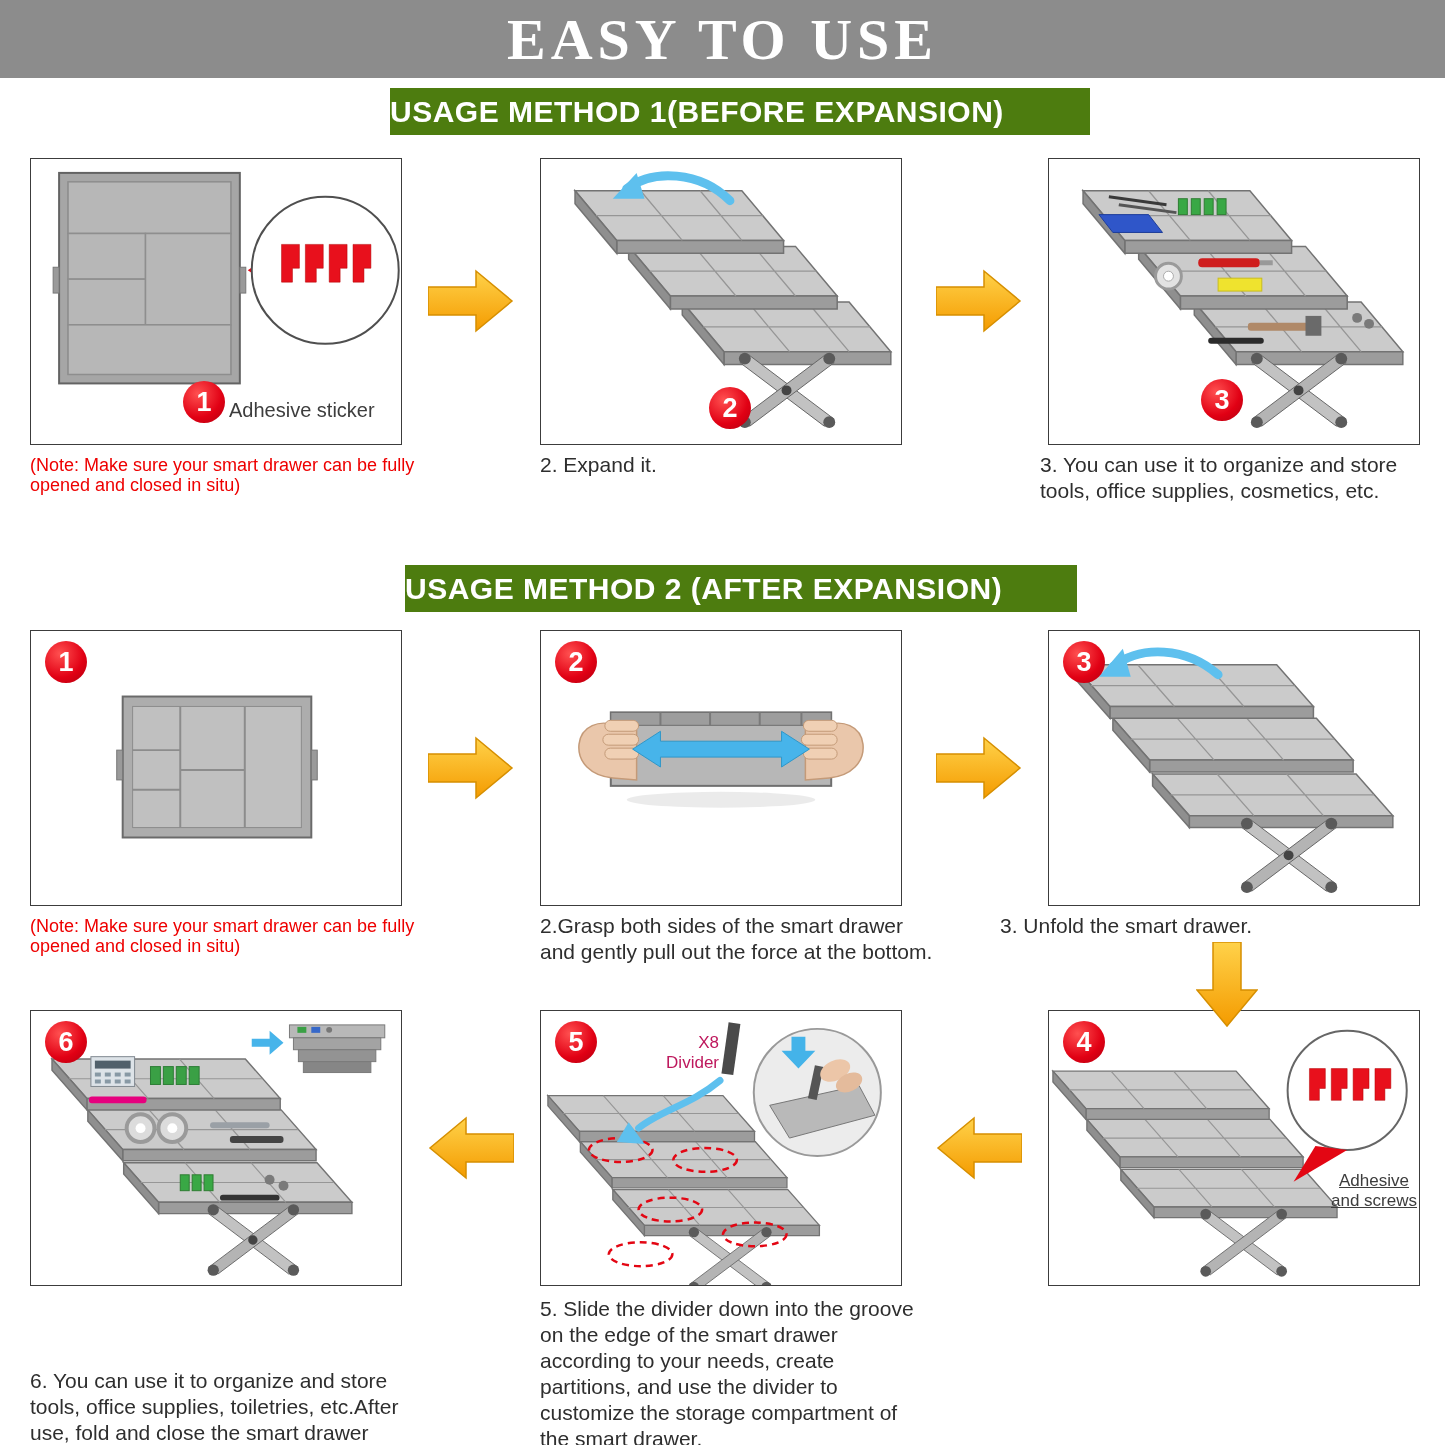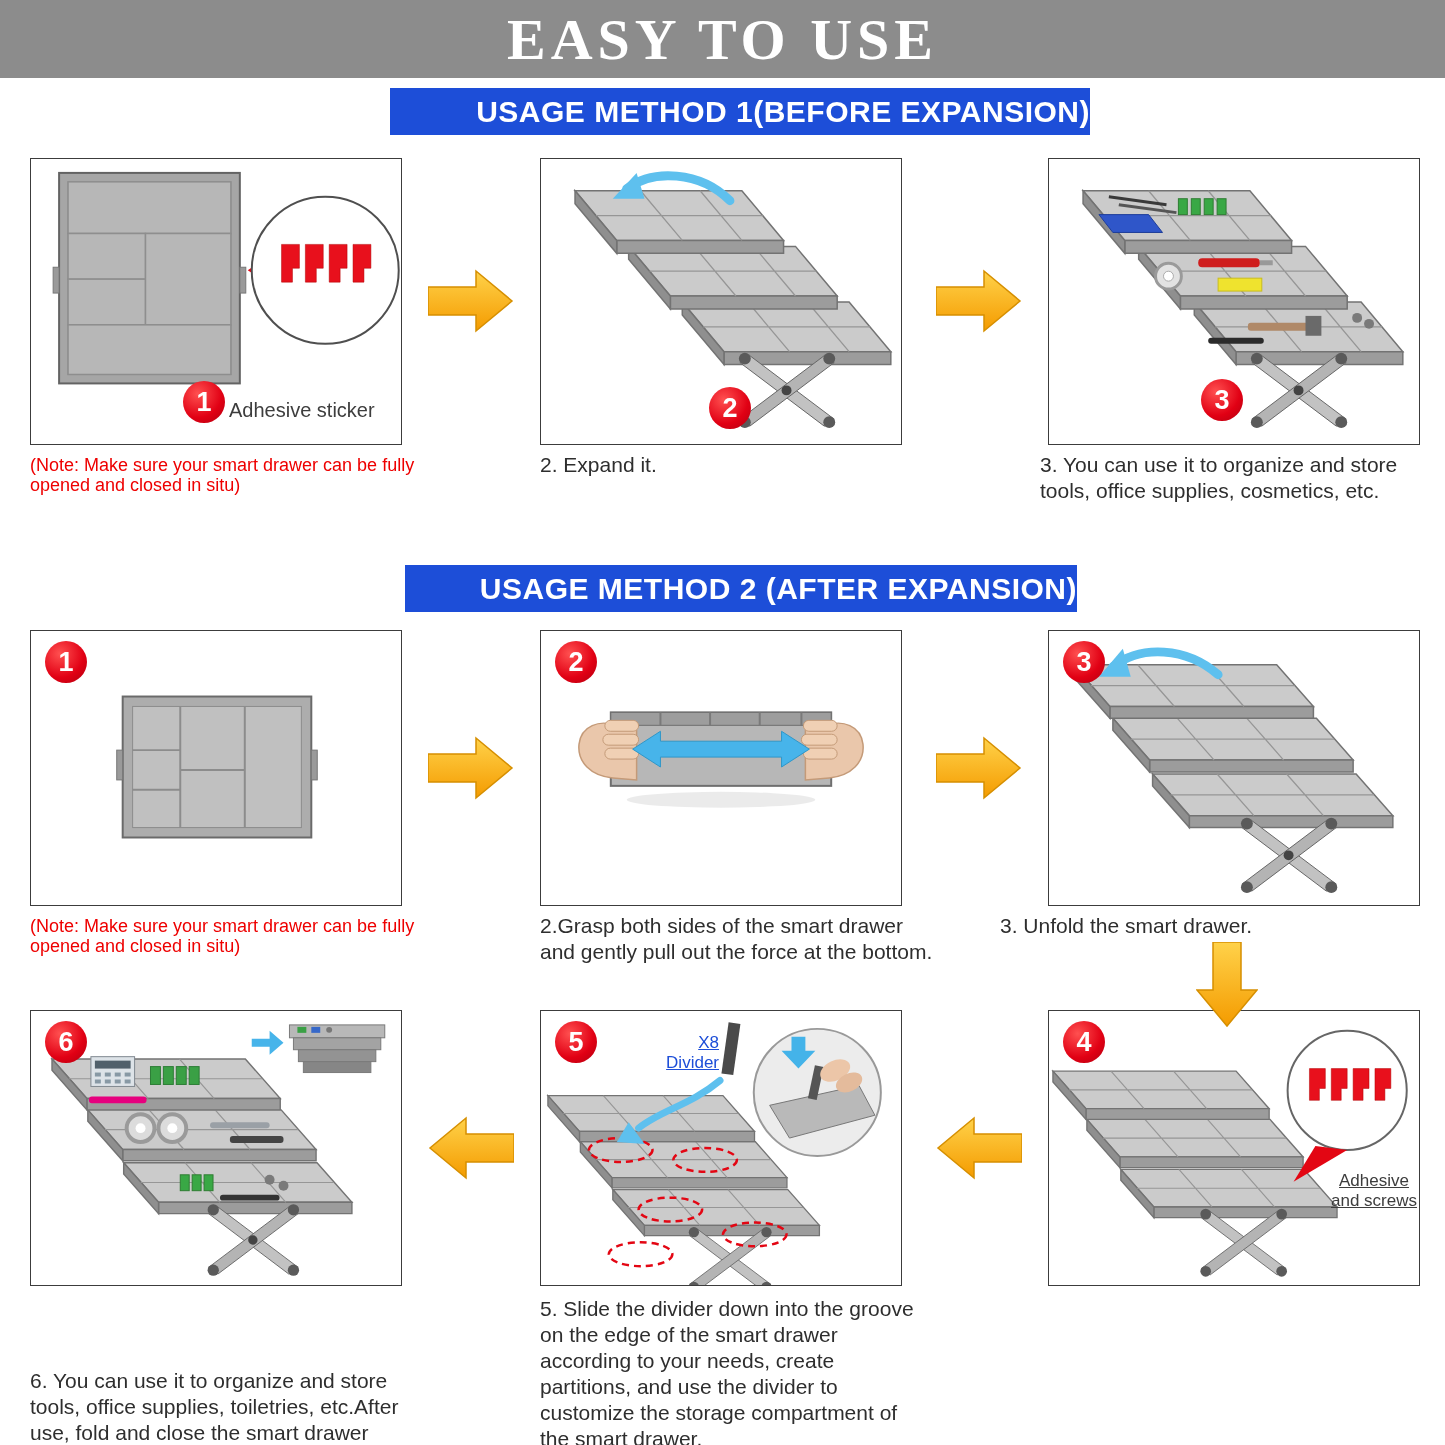--- a/index.html
+++ b/index.html
@@ -1,33 +1,33 @@
 <!DOCTYPE html>
 <html><head>
 <meta charset="utf-8">
 <style>
   html,body{margin:0;padding:0;background:#fff;}
   .canvas{position:relative;width:1445px;height:1445px;background:#fff;overflow:hidden;
           font-family:"Liberation Sans",sans-serif;}
   .banner{position:absolute;left:0;top:0;width:1445px;height:78px;background:#8c8c8c;
           display:flex;align-items:center;justify-content:center;}
   .banner span{font-family:"Liberation Serif",serif;font-weight:bold;font-size:58px;color:#fff;letter-spacing:5px;}
-  .sec-header{position:absolute;background:#1d4ed8;color:#fff;text-align:right;
+  .sec-header{position:absolute;background:#4d7c0f;color:#fff;text-align:left;
               font-weight:bold;font-size:30px;letter-spacing:0.5px;}
   .sec-header span{display:block;}
   .panel{position:absolute;background:#fff;border:1.5px solid #3c3c3c;box-sizing:border-box;}
   .panel svg{position:absolute;left:0;top:0;width:100%;height:100%;display:block;}
   .badge{position:absolute;width:42px;height:42px;border-radius:50%;
          background:radial-gradient(circle at 35% 30%, #ff5050, #e10014 60%, #b00010);
          color:#fff;font-weight:bold;font-size:27px;display:flex;align-items:center;justify-content:center;z-index:5;}
   .caption{position:absolute;font-size:21px;line-height:1.24;color:#2e2e2e;}
   .note{display:block;color:#ee0000;font-size:18px;line-height:1.12;margin-top:3px;}
   .inset-label{position:absolute;color:#3d3d3d;font-size:20px;z-index:4;}
   .inset-label.small{font-size:17px;text-align:center;line-height:1.15;text-decoration:underline;}
-  .divider-label{position:absolute;color:#1d4ed8;font-size:17px;text-align:right;line-height:1.2;z-index:4;text-decoration:underline;}
+  .divider-label{position:absolute;color:#be185d;font-size:17px;text-align:right;line-height:1.2;z-index:4;}
   .flow-arrow{position:absolute;z-index:3;}
 </style>
 </head>
 <body>
 
 <svg width="0" height="0" style="position:absolute" aria-hidden="true">
   <defs>
     <linearGradient id="arrowGrad" x1="0" y1="0" x2="0" y2="1">
       <stop offset="0" stop-color="#ffd24a"></stop>
       <stop offset="1" stop-color="#f49b00"></stop>

